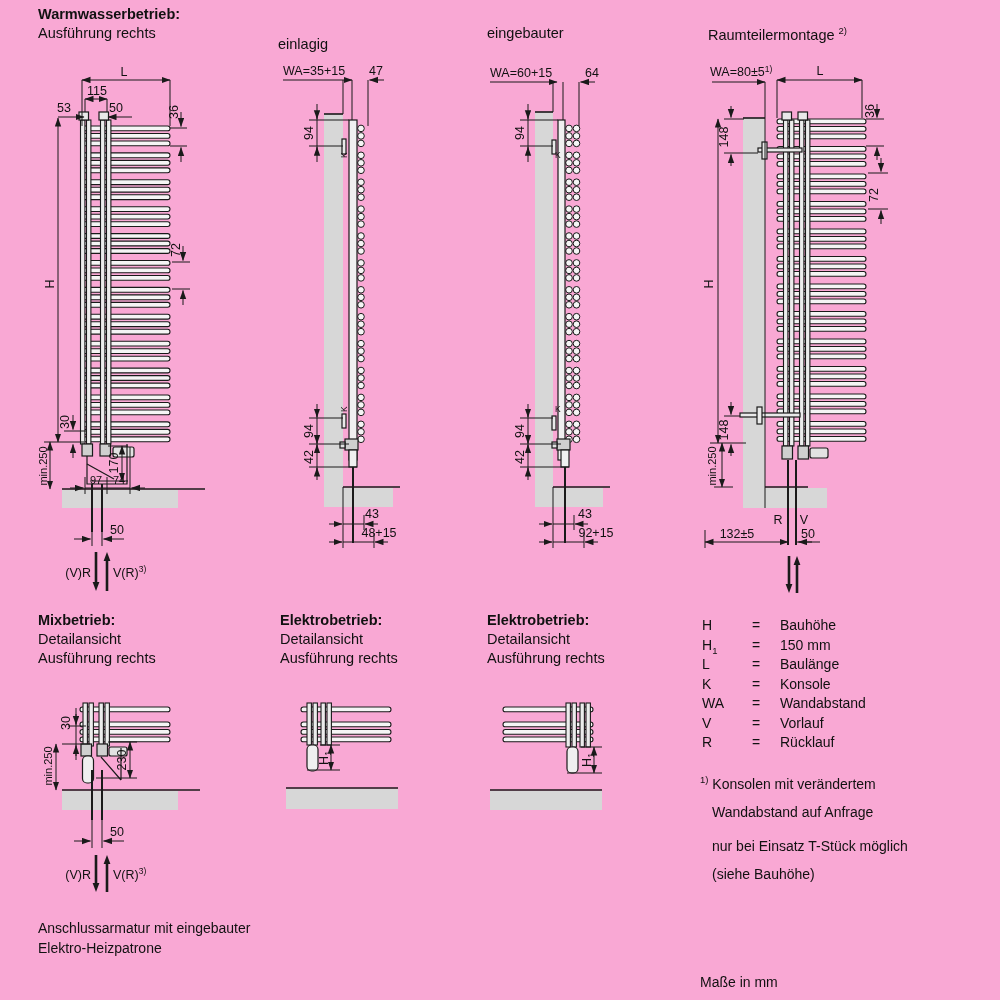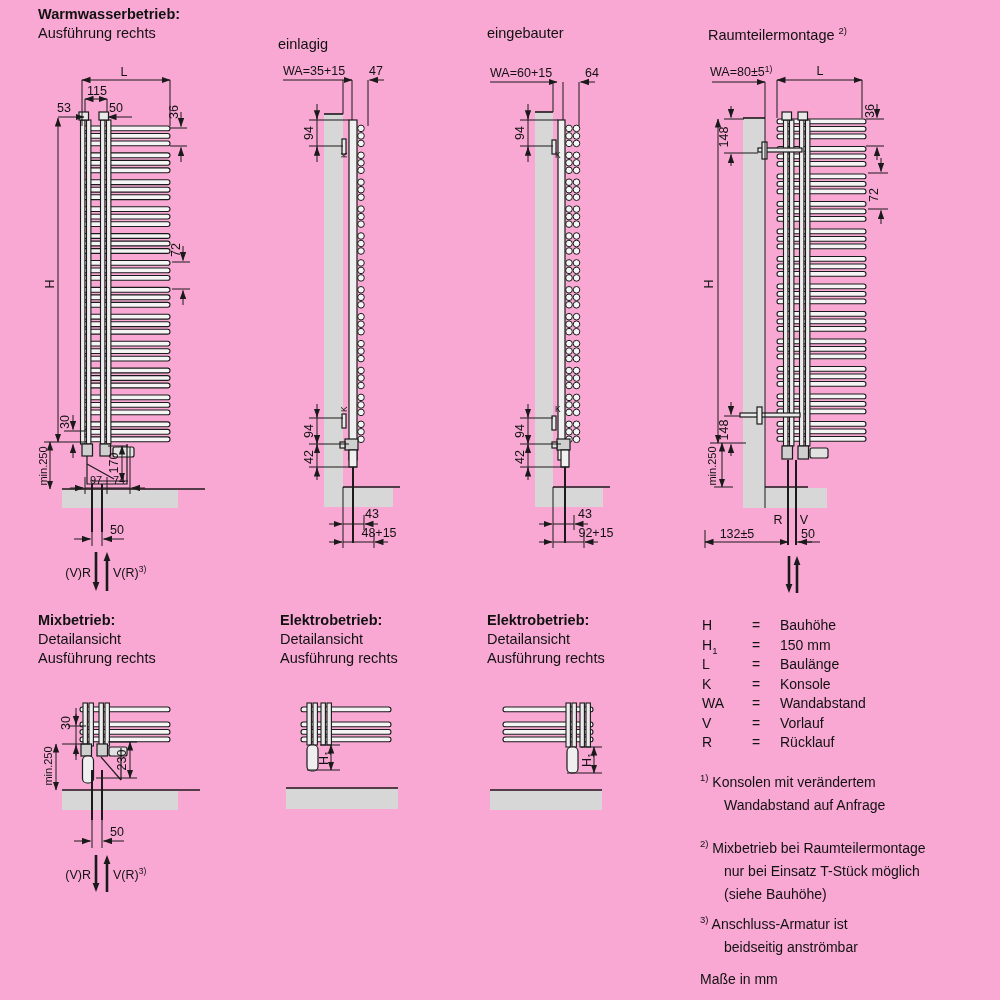--- a/index.html
+++ b/index.html
@@ -7,23 +7,23 @@
         font-family:"Liberation Sans",sans-serif;color:#111;}
   svg{position:absolute;left:0;top:0;}
   .abs{position:absolute;white-space:nowrap;}
   .hdr-b{font-size:14.5px;font-weight:bold;}
   .hdr{font-size:14.5px;}
   .hdr sup{font-size:9.5px;}
   .legend-row{display:flex;height:19.5px;font-size:14px;align-items:baseline;}
   .lsym{width:50px;}
   .leq{width:28px;}
   .lsym sub{font-size:9.5px;}
-  .fn{font-size:14px;line-height:23px;}
+  .fn{font-size:14px;line-height:28px;}
   .fn sup{font-size:9.5px;}
-  .fn .cont{margin-left:24px;}
+  .fn .cont{margin-left:12px;}
   .cap{font-size:14px;line-height:19.5px;}
   text{font-family:"Liberation Sans",sans-serif;font-size:12.5px;fill:#111;}
   text.sm{font-size:11px;}
   text.k{font-size:8.5px;}
 </style>
 </head>
 <body>
 
 <div id="page">
 
@@ -81,31 +81,28 @@
         <span class="leq">=</span>
         <span>Rücklauf</span>
       </div>
   </div>
 
   <div class="abs fn" style="left:700px;top:766px">
     <div><sup>1)</sup> <span>Konsolen mit verändertem</span></div>
     <div class="cont">Wandabstand auf Anfrage</div>
   </div>
   <div class="abs fn" style="left:700px;top:832px">
-    <div><sup>2)</sup> <span>Mixbetrieb bei Raumteilermontage</span></div>
     <div class="cont">nur bei Einsatz T-Stück möglich</div>
     <div class="cont">(siehe Bauhöhe)</div>
   </div>
-  <div class="abs fn" style="left:700px;top:908px">
-    <div><sup>3)</sup> <span>Anschluss-Armatur ist</span></div>
-    <div class="cont">beidseitig anströmbar</div>
-  </div>
   <div class="abs fn" style="left:700px;top:968px">Maße in mm</div>
 
   <div class="abs cap" style="left:38px;top:919px">
+    <div>Anschlussarmatur mit eingebauter</div>
+    <div>Elektro-Heizpatrone</div>
   </div>
 
   <svg width="1000" height="1000" viewBox="0 0 1000 1000">
     <defs>
       <marker id="ar" orient="auto-start-reverse" markerUnits="userSpaceOnUse" markerWidth="10" markerHeight="8" refX="8.5" refY="3.2">
         <path d="M0,0 L9,3.2 L0,6.4 Z" fill="#1a1a1a"></path>
       </marker>
     </defs>
 
     <g fill="#d7d7d7" stroke="none">

